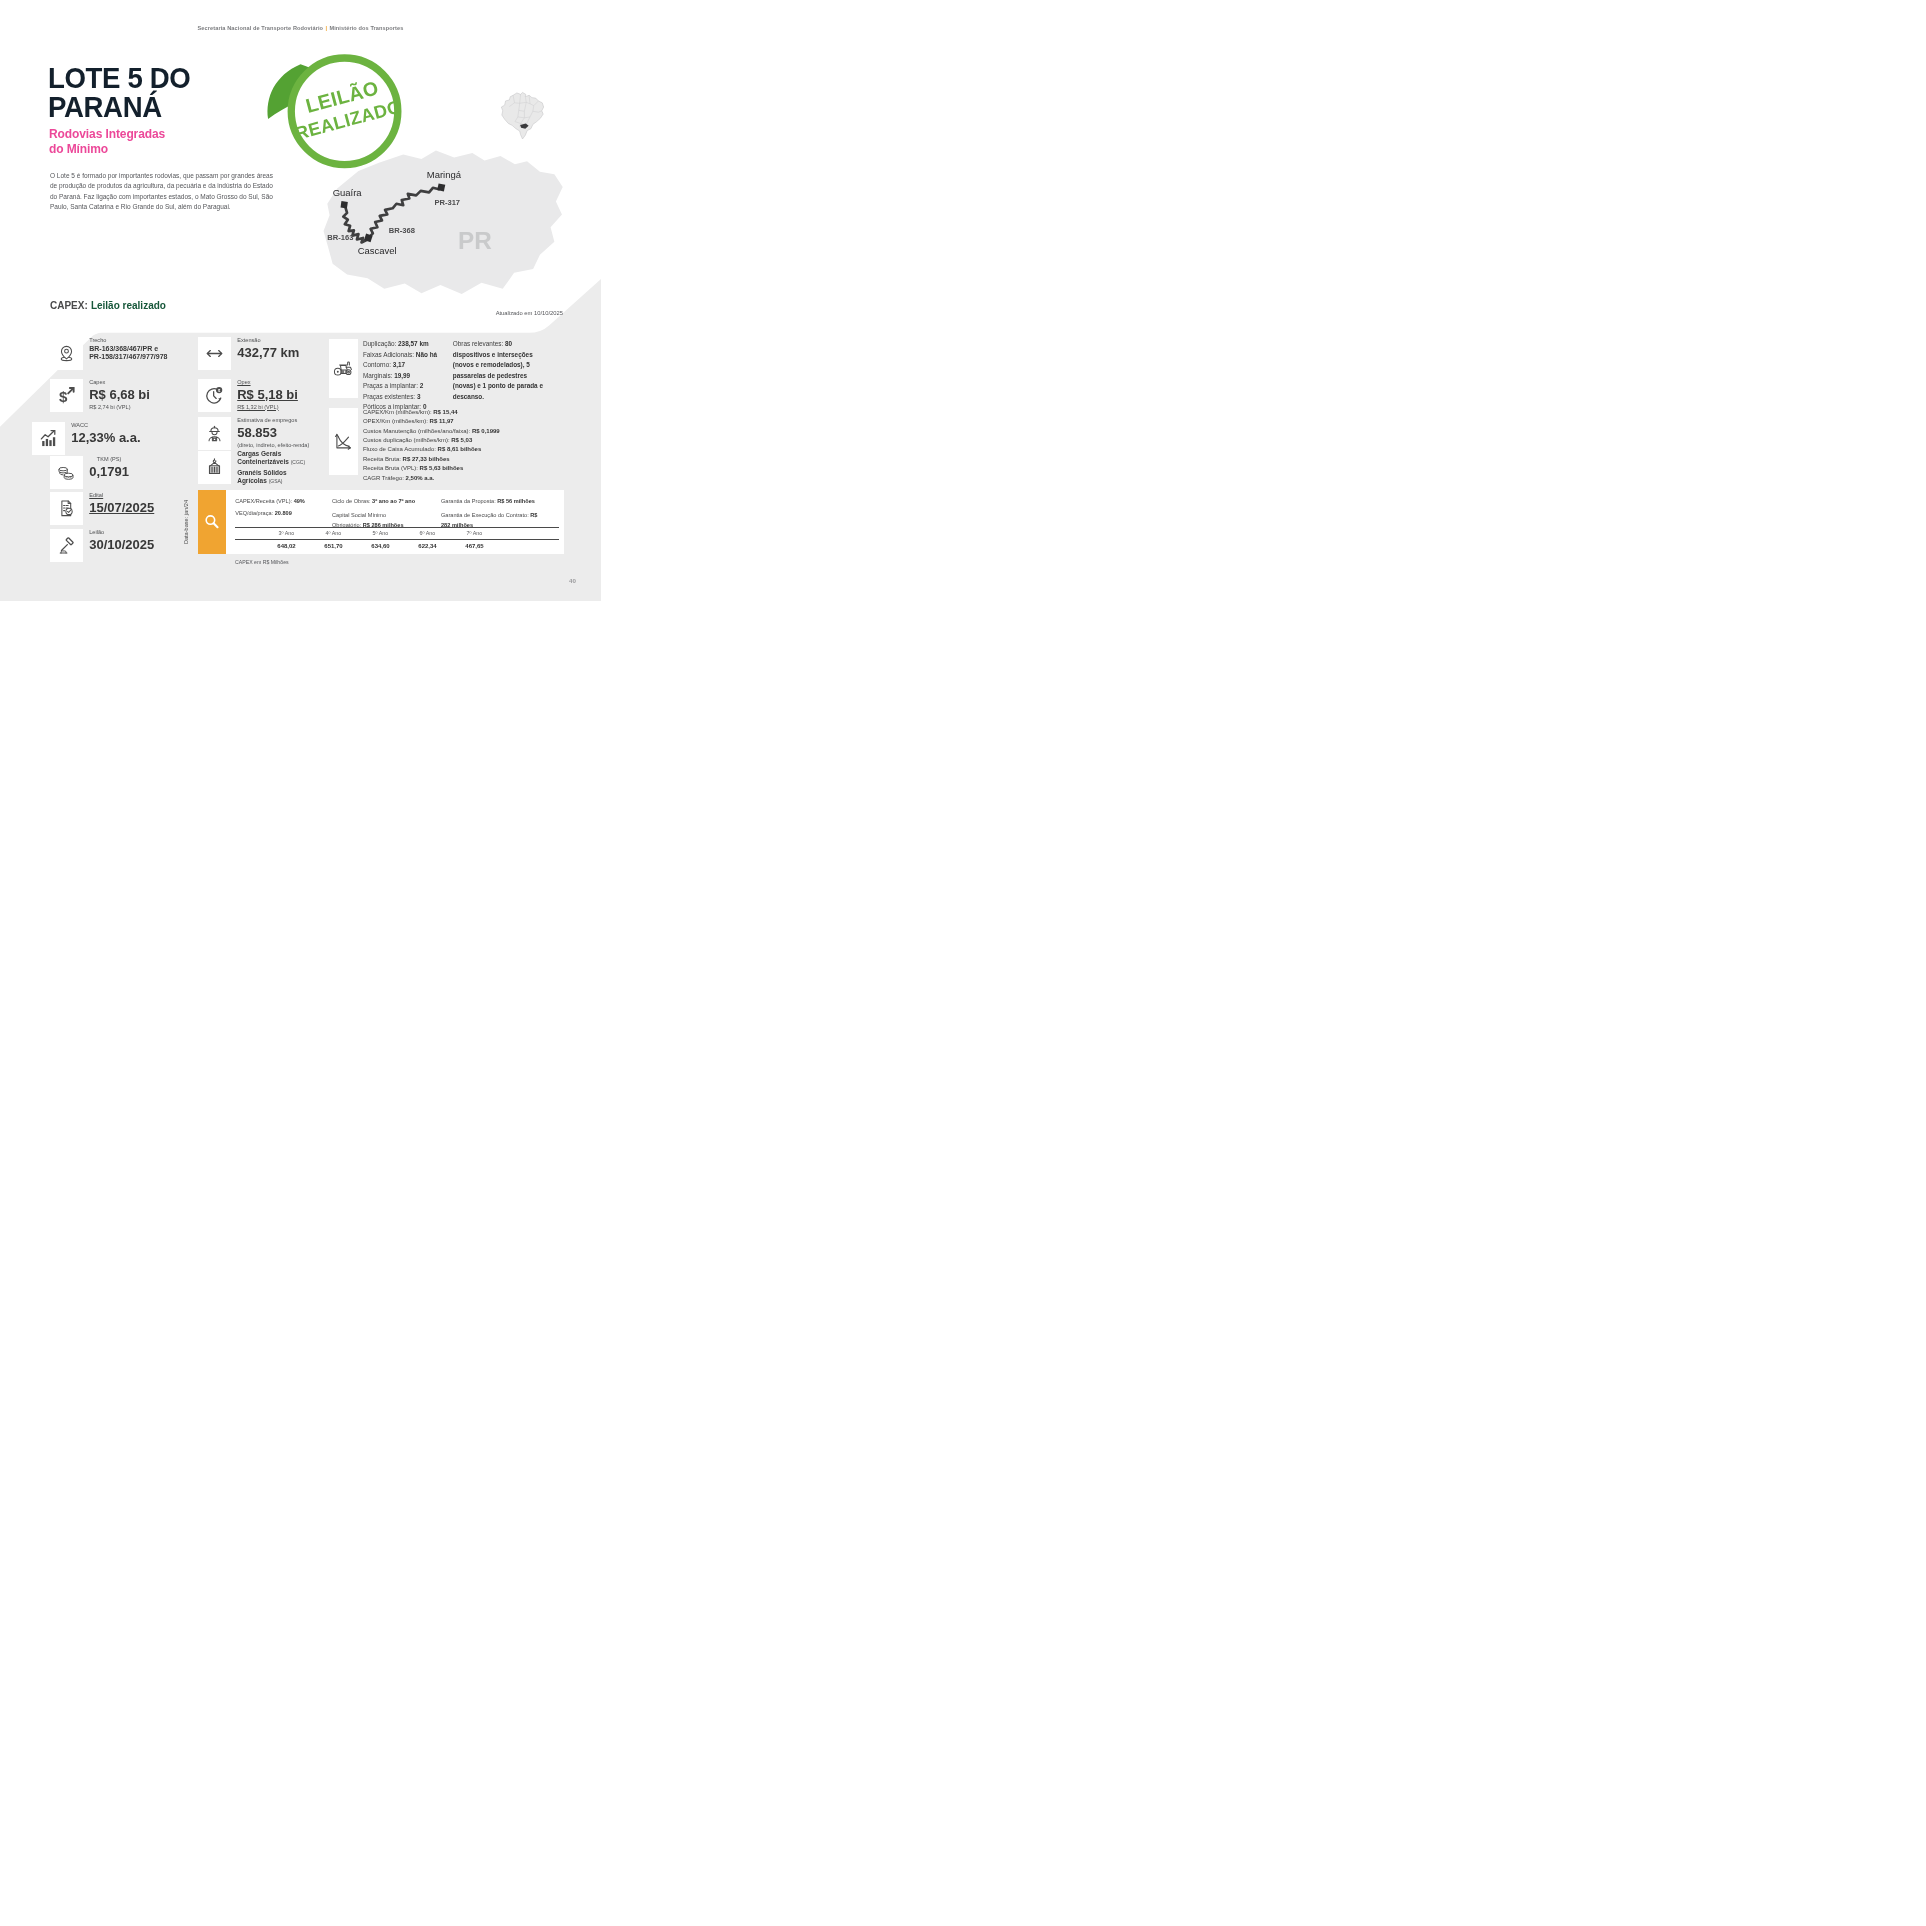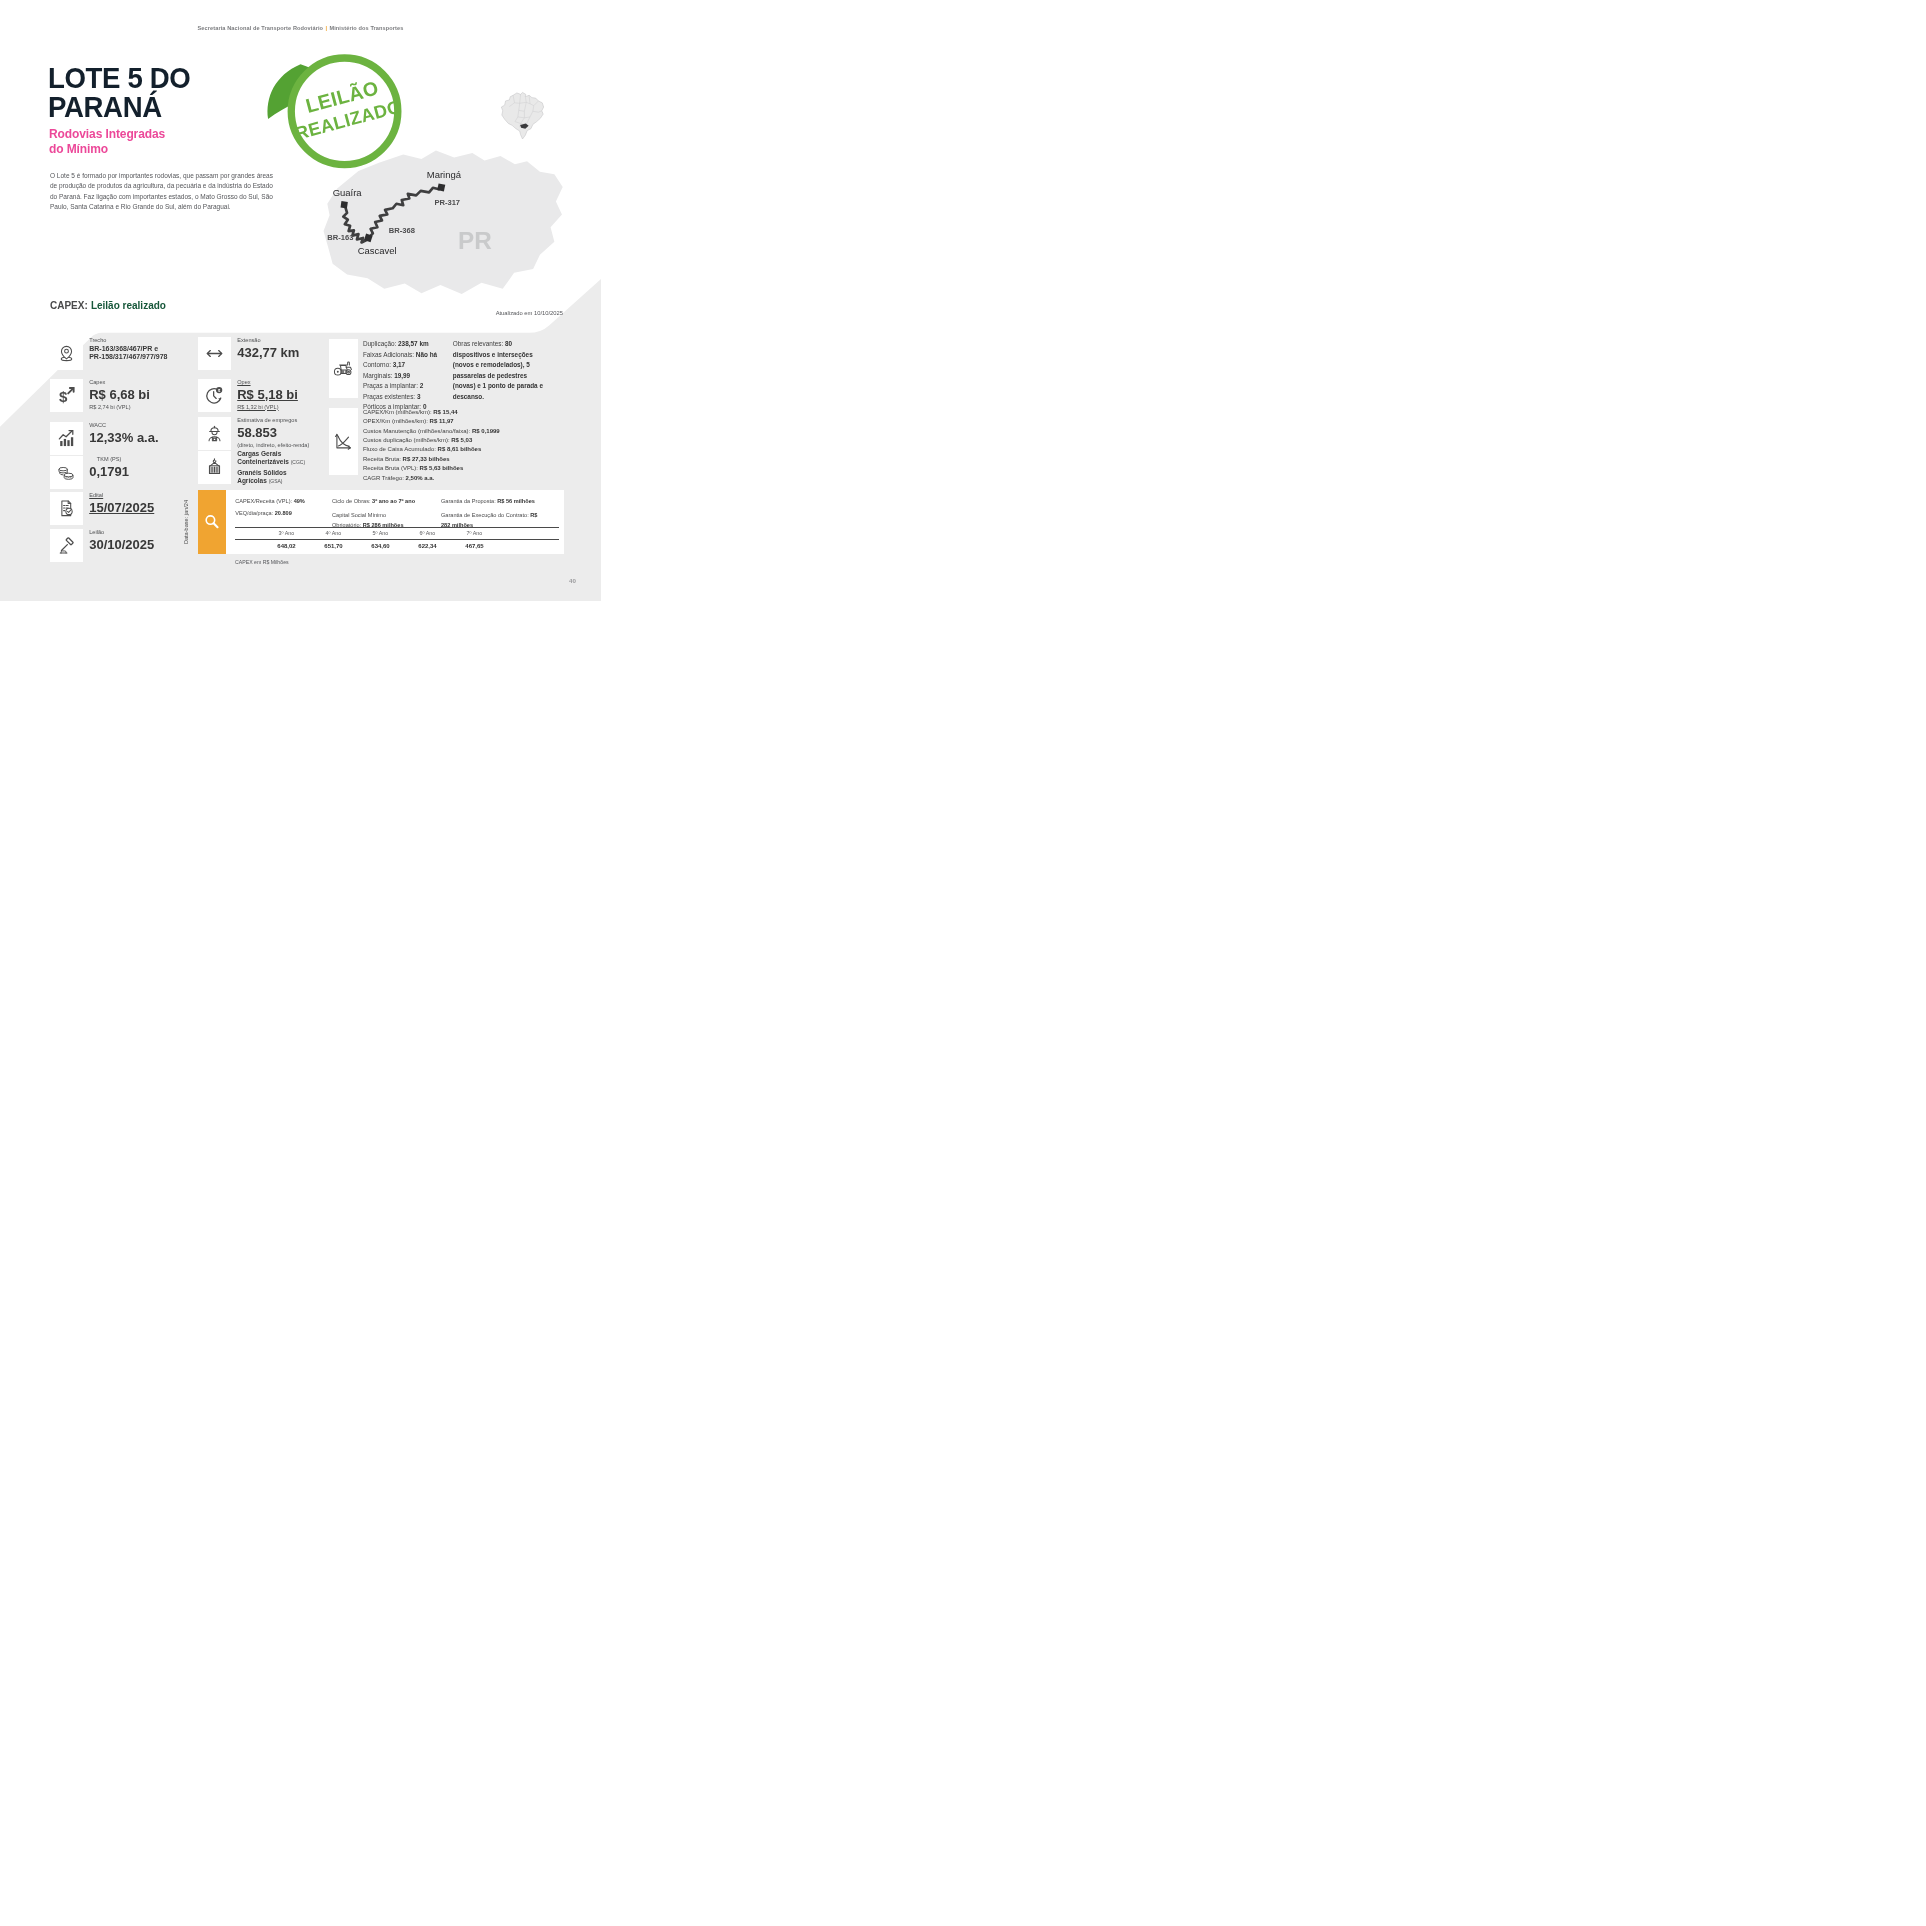--- a/index.html
+++ b/index.html
@@ -153,21 +153,21 @@
           </g>
       </svg>
     </div>
     <div class="ctext">
       <div class="clabel">Capex</div>
       <div class="cvalue">R$ 6,68 bi</div>
       <div class="csub">R$ 2,74 bi (VPL)</div>
     </div>
   </div>
 
-  <div class="card" style="left:50px;top:422px;">
+  <div class="card" style="left:32px;top:422px;">
     <div class="ibox">
       <svg viewBox="0 0 100 100">
         <g fill="#4d4d4d">
             <rect x="20" y="62" width="11" height="24"></rect>
             <rect x="37" y="52" width="11" height="34"></rect>
             <rect x="54" y="58" width="11" height="28"></rect>
             <rect x="71" y="44" width="11" height="42"></rect>
           </g>
         <path d="M16 52 L34 32 L48 42 L76 14" stroke="#4d4d4d" stroke-width="6" fill="none" stroke-linecap="round" stroke-linejoin="round"></path>
         <path d="M62 12 H80 V30" stroke="#4d4d4d" stroke-width="6" fill="none" stroke-linecap="round"></path>

